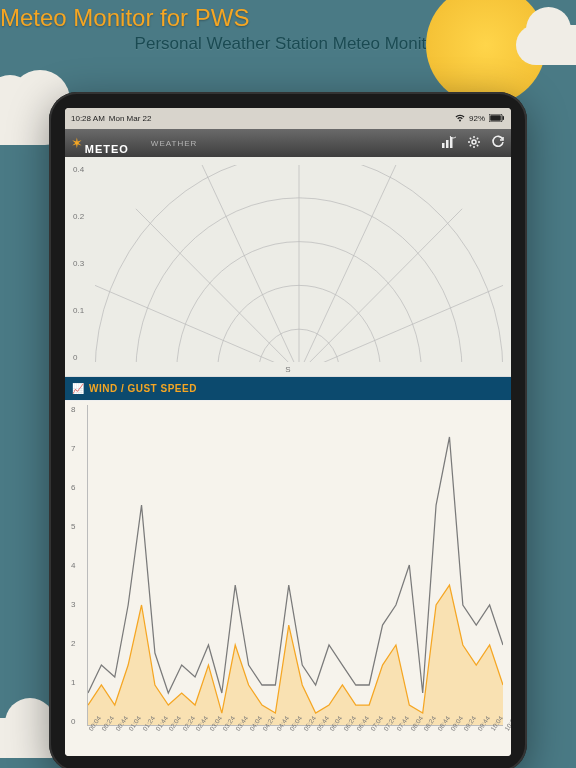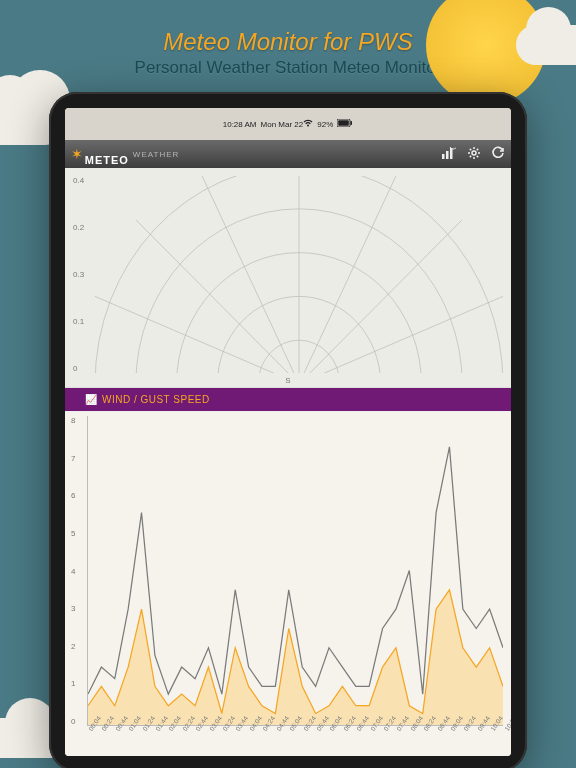--- a/index.html
+++ b/index.html
@@ -21,79 +21,78 @@
   .cloud1 { width: 100px; height: 50px; top: 95px; left: -30px; }
   .cloud1::before, .cloud1::after { content:""; position:absolute; background:#f0ede6; border-radius:50%; }
   .cloud1::before { width:50px; height:50px; top:-20px; left:15px; }
   .cloud1::after  { width:60px; height:60px; top:-25px; left:40px; }
   .cloud2 { width: 80px; height: 40px; top: 25px; right: -20px; }
   .cloud2::before { content:""; position:absolute; background:#f0ede6; border-radius:50%; width:45px; height:45px; top:-18px; left:10px; }
   .cloud3 { width: 90px; height: 40px; bottom: 10px; left: -20px; }
   .cloud3::before { content:""; position:absolute; background:#f0ede6; border-radius:50%; width:50px; height:50px; top:-20px; left:25px; }
 
   .headline {
-    text-align: center; padding-top: 28px;
+    padding-top: 4px;
     font-size: 24px; color: #f5a623; font-weight: 400;
     text-shadow: 0 1px 2px rgba(0,0,0,.3);
-    font-style: italic;
   }
   .subheadline {
     text-align: center; font-size: 17px;
     color: #1a4a52; font-weight: 400; margin-top: 2px;
     text-shadow: 0 1px 1px rgba(255,255,255,.1);
   }
 
   .ipad-frame {
     position: absolute; left: 50%; transform: translateX(-50%);
     top: 92px; width: 478px; height: 680px;
     background: #1a1a1a; border-radius: 28px;
     box-shadow: 0 10px 40px rgba(0,0,0,.4), inset 0 0 0 2px #333;
     padding: 16px;
   }
   .ipad-screen {
     width: 100%; height: 100%; background: #f2efe8;
     border-radius: 4px; overflow: hidden;
     display: flex; flex-direction: column;
   }
   .status-bar {
-    height: 32px; background: #d8d4cc;
-    display: flex; align-items: center; justify-content: center;
+    height: 21px; background: #d8d4cc;
+    display: flex; align-items: center; justify-content: space-between;
     font-size: 8px; padding: 0 6px; color: #222;
   }
   .status-left, .status-right { display:flex; gap:4px; align-items:center; }
   .app-toolbar {
     height: 28px;
     background: linear-gradient(#6a6a6a,#3e3e3e);
     display: flex; align-items: center; justify-content: space-between;
     padding: 0 6px;
   }
   .brand { display:flex; align-items:center; gap:2px; }
   .brand-icon { color:#f5a623; font-size:14px; }
   .brand-main { color:#fff; font-weight:700; letter-spacing:1px; font-size:11px;margin-top:12px; }
-  .brand-sub  { color:#b5b5b5; font-size:8px; letter-spacing:1px; margin-left:2px; }
+  .brand-sub  { color:#b5b5b5; font-size:8px; letter-spacing:1px; margin-left:20px; }
   .toolbar-icons { display:flex; gap:10px; color:#eee; }
   .toolbar-icons span { cursor:pointer; font-size:13px; }
 
   .polar-pane {
     height: 220px; background:#ecece6; position:relative; overflow:hidden;
     border-bottom:1px solid #ddd;
   }
   .polar-yaxis {
     position:absolute; left:8px; top:0; bottom:0;
     display:flex; flex-direction:column; justify-content:space-between;
     font-size:8px; color:#777; padding:8px 0 14px;
   }
   .polar-svg { position:absolute; left:30px; right:8px; top:8px; bottom:14px; }
   .polar-svg svg { width:100%; height:100%; }
   .polar-south { position:absolute; bottom:2px; left:50%; transform:translateX(-50%); font-size:8px; color:#777;}
 
   .section-header {
-    padding: 6px 20px; font-size:10px; font-weight:400;
+    padding: 6px 7px; font-size:10px; font-weight:700;
     color:#f5a623; letter-spacing:.5px;
-    background:#701a75; border-bottom:1px solid #eee;
+    background:#0c4a6e; border-bottom:1px solid #eee;
   }
   .section-header .tick { margin-right:4px; }
 
   .legend-row {
     display:flex; justify-content:center; gap:16px;
     font-size:8px; color:#666; padding:4px 0; background:#f6f3ec;
   }
   .legend-swatch { display:inline-block; width:18px; height:8px; vertical-align:middle; margin-right:4px; border:1px solid #999;}
   .sw-wind { background:#fbd99a; border-color:#e0a94a; }
   .sw-gust { background:#e8e8e8; border-color:#888; }

